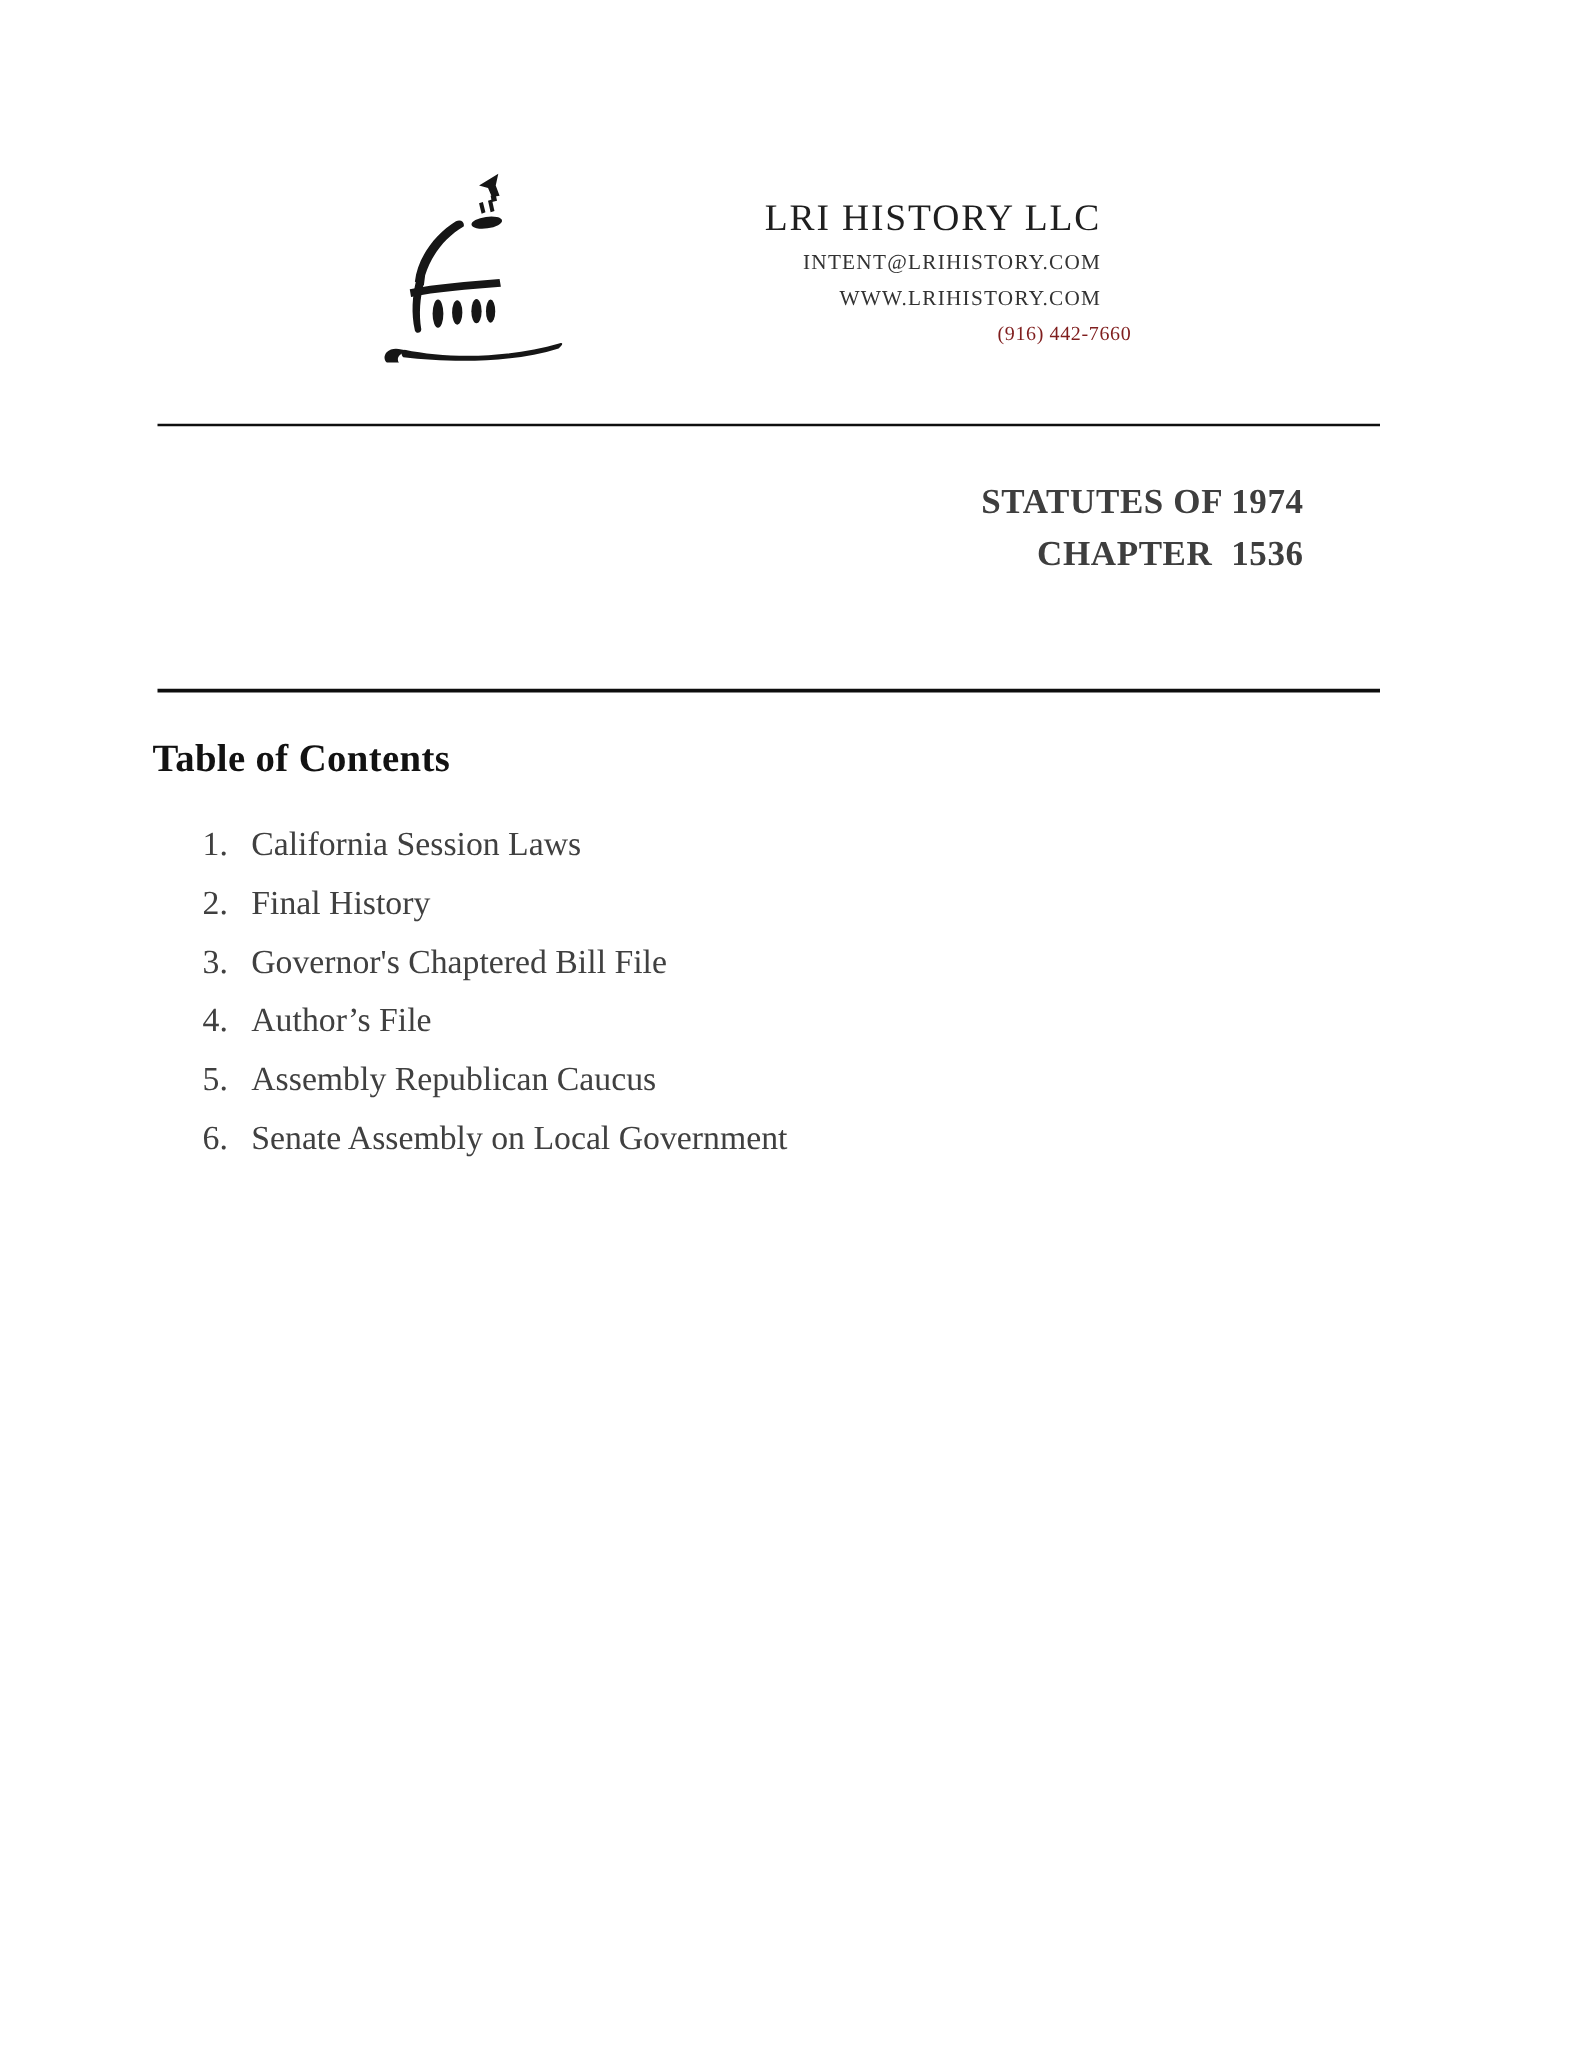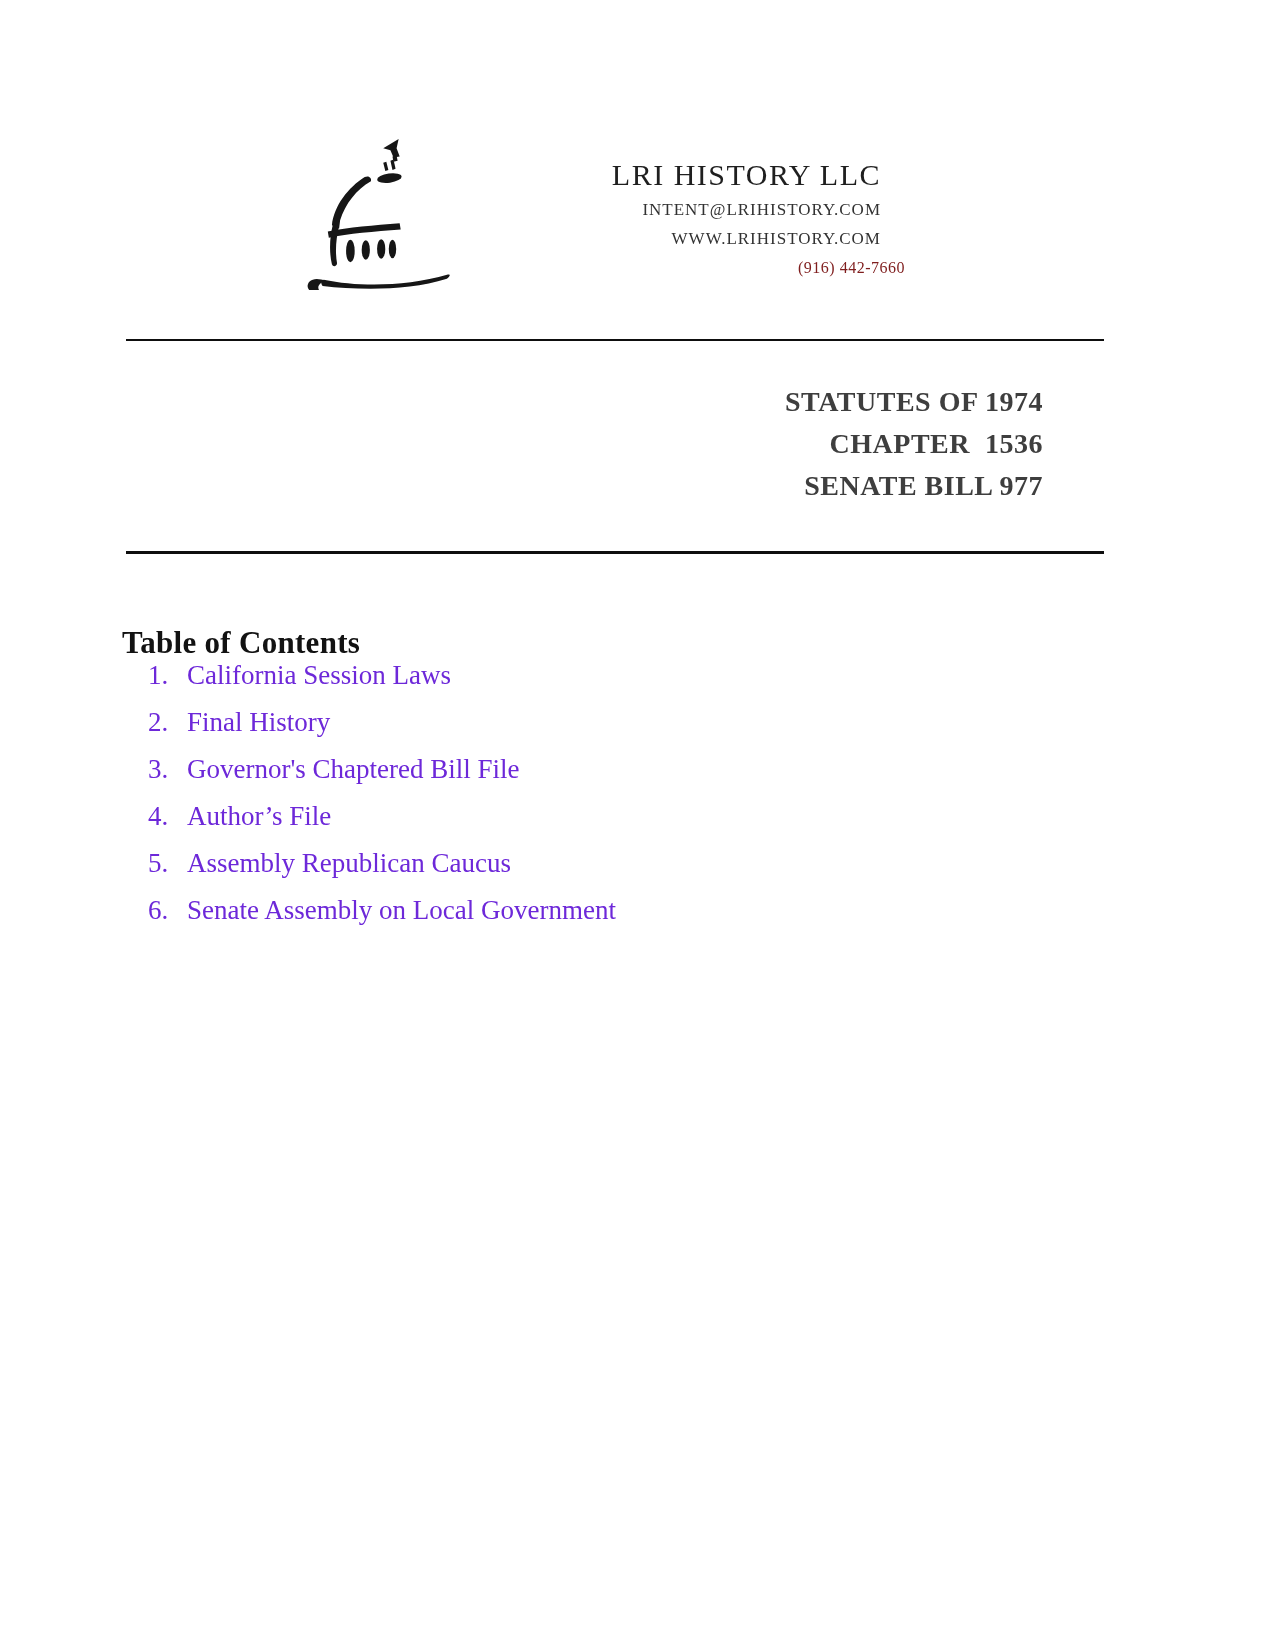--- a/index.html
+++ b/index.html
@@ -79,33 +79,33 @@
 
   
   .toc-heading {
     position: absolute;
     left: 122px;
     top: 589px;
     font-size: 31px;
     font-weight: bold;
     letter-spacing: 0.3px;
     color: #121212;
-    margin-top: 36px;
   }
   .toc-list {
     position: absolute;
     left: 148px;
     top: 652px;
   }
   .toc-row {
     height: 47px;
     line-height: 47px;
     font-size: 27px;
-    color: #6d28d9;
+    color: #404040;
     white-space: nowrap;
+    margin-left: 14px;
   }
   .toc-num {
     display: inline-block;
     width: 39px;
   }
 </style>
 </head>
 <body>
 
 <div class="page">
@@ -144,21 +144,20 @@
     <div class="company-email">INTENT@LRIHISTORY.COM</div>
     <div class="company-website">WWW.LRIHISTORY.COM</div>
     <div class="company-phone">(916) 442-7660</div>
   </div>
 
   <div class="rule rule-1"></div>
 
   <div class="reference" style="color:#3e3e3e;margin-left:32px;">
     <div class="ref-line">STATUTES OF 1974</div>
     <div class="ref-line">CHAPTER  1536</div>
-    <div class="ref-line">SENATE BILL 977</div>
   </div>
 
   <div class="rule rule-2"></div>
 
   <div class="toc-heading">Table of Contents</div>
 
   <div class="toc-list">
     <div class="toc-row">
       <span class="toc-num">1.</span><span class="toc-label">California Session Laws</span>
     </div>

